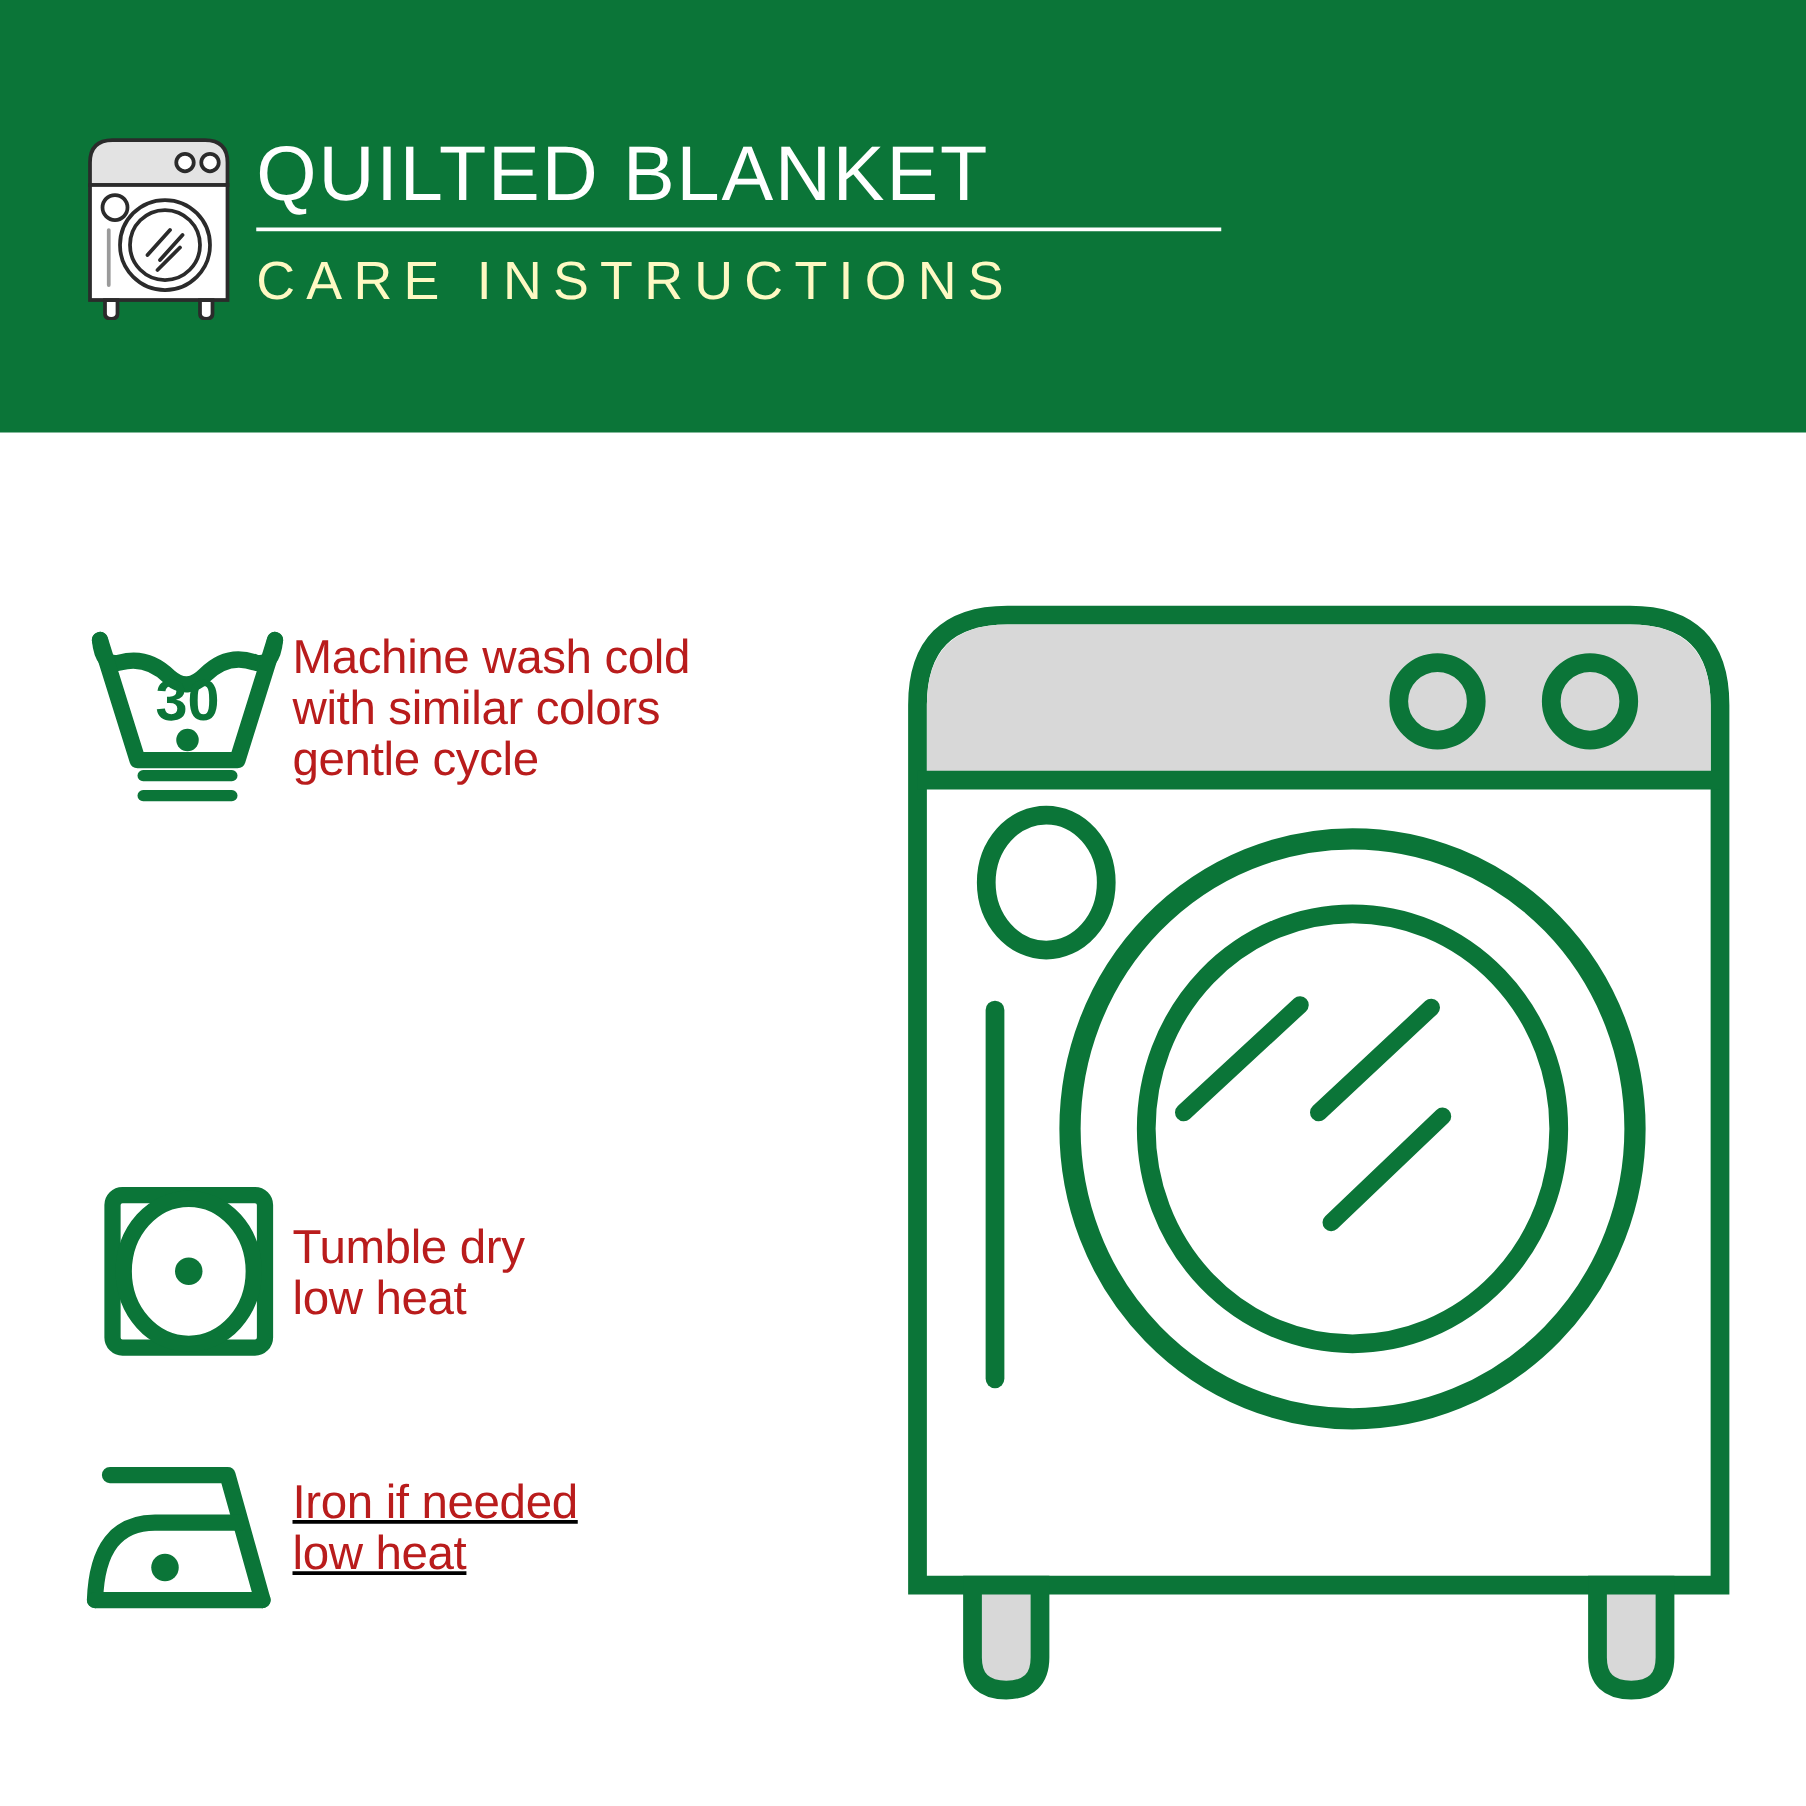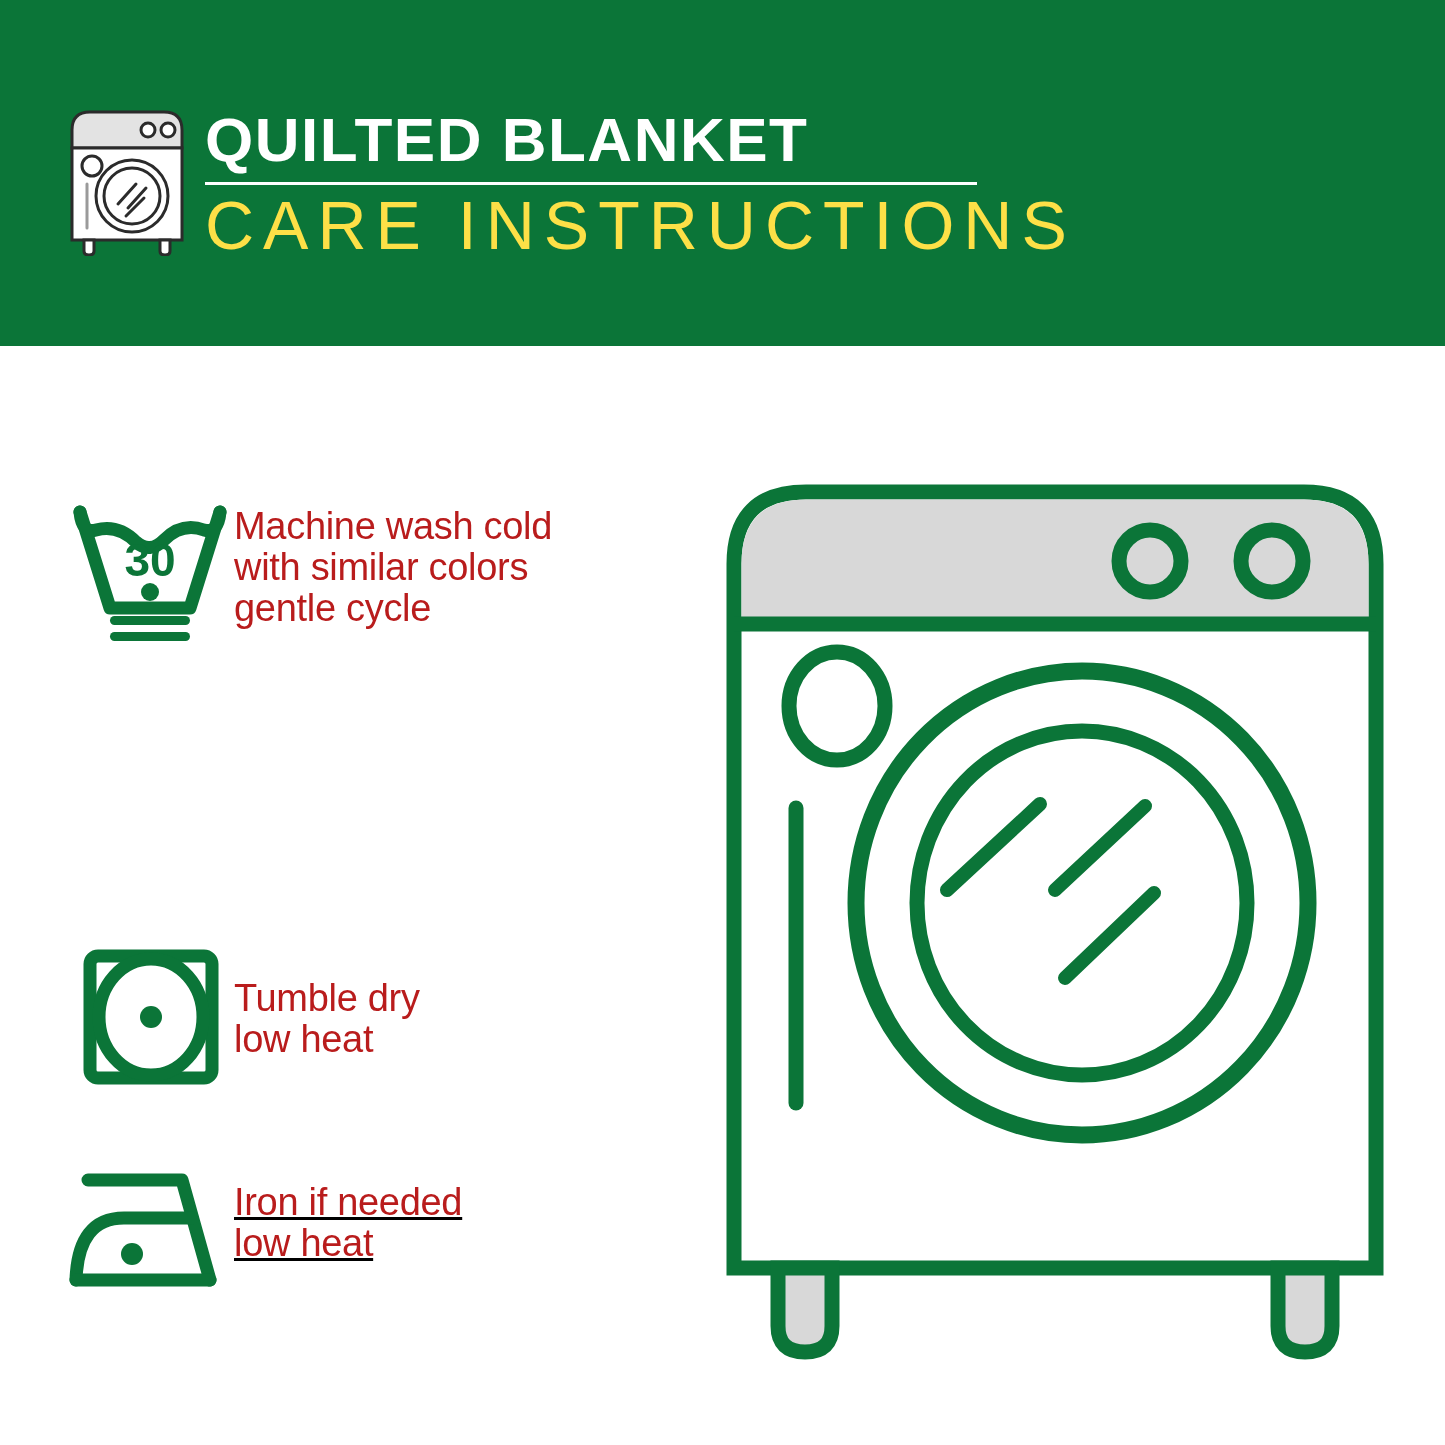--- a/index.html
+++ b/index.html
@@ -42,41 +42,41 @@
     position: absolute;
     left: 205px;
     top: 104px;
     width: 790px;
     height: 152px;
   }
 
   #title-main {
     font-family: "Liberation Sans", sans-serif;
     font-size: 62px;
-    font-weight: 700;
+    font-weight: 400;
     letter-spacing: 1.5px;
     color: #ffffff;
     line-height: 72px;
     white-space: nowrap;
   }
 
   #title-divider {
     width: 772px;
     height: 3px;
     background: #ffffff;
     margin-top: 6px;
     margin-bottom: 8px;
   }
 
   #title-sub {
     font-family: "Liberation Sans", sans-serif;
-    font-size: 68px;
+    font-size: 43px;
     font-weight: 400;
     letter-spacing: 9px;
-    color: #fde047;
+    color: #fef9c3;
     line-height: 64px;
     white-space: nowrap;
   }
 
   
   #care-list {
     position: absolute;
     left: 0;
     top: 346px;
     width: 700px;

